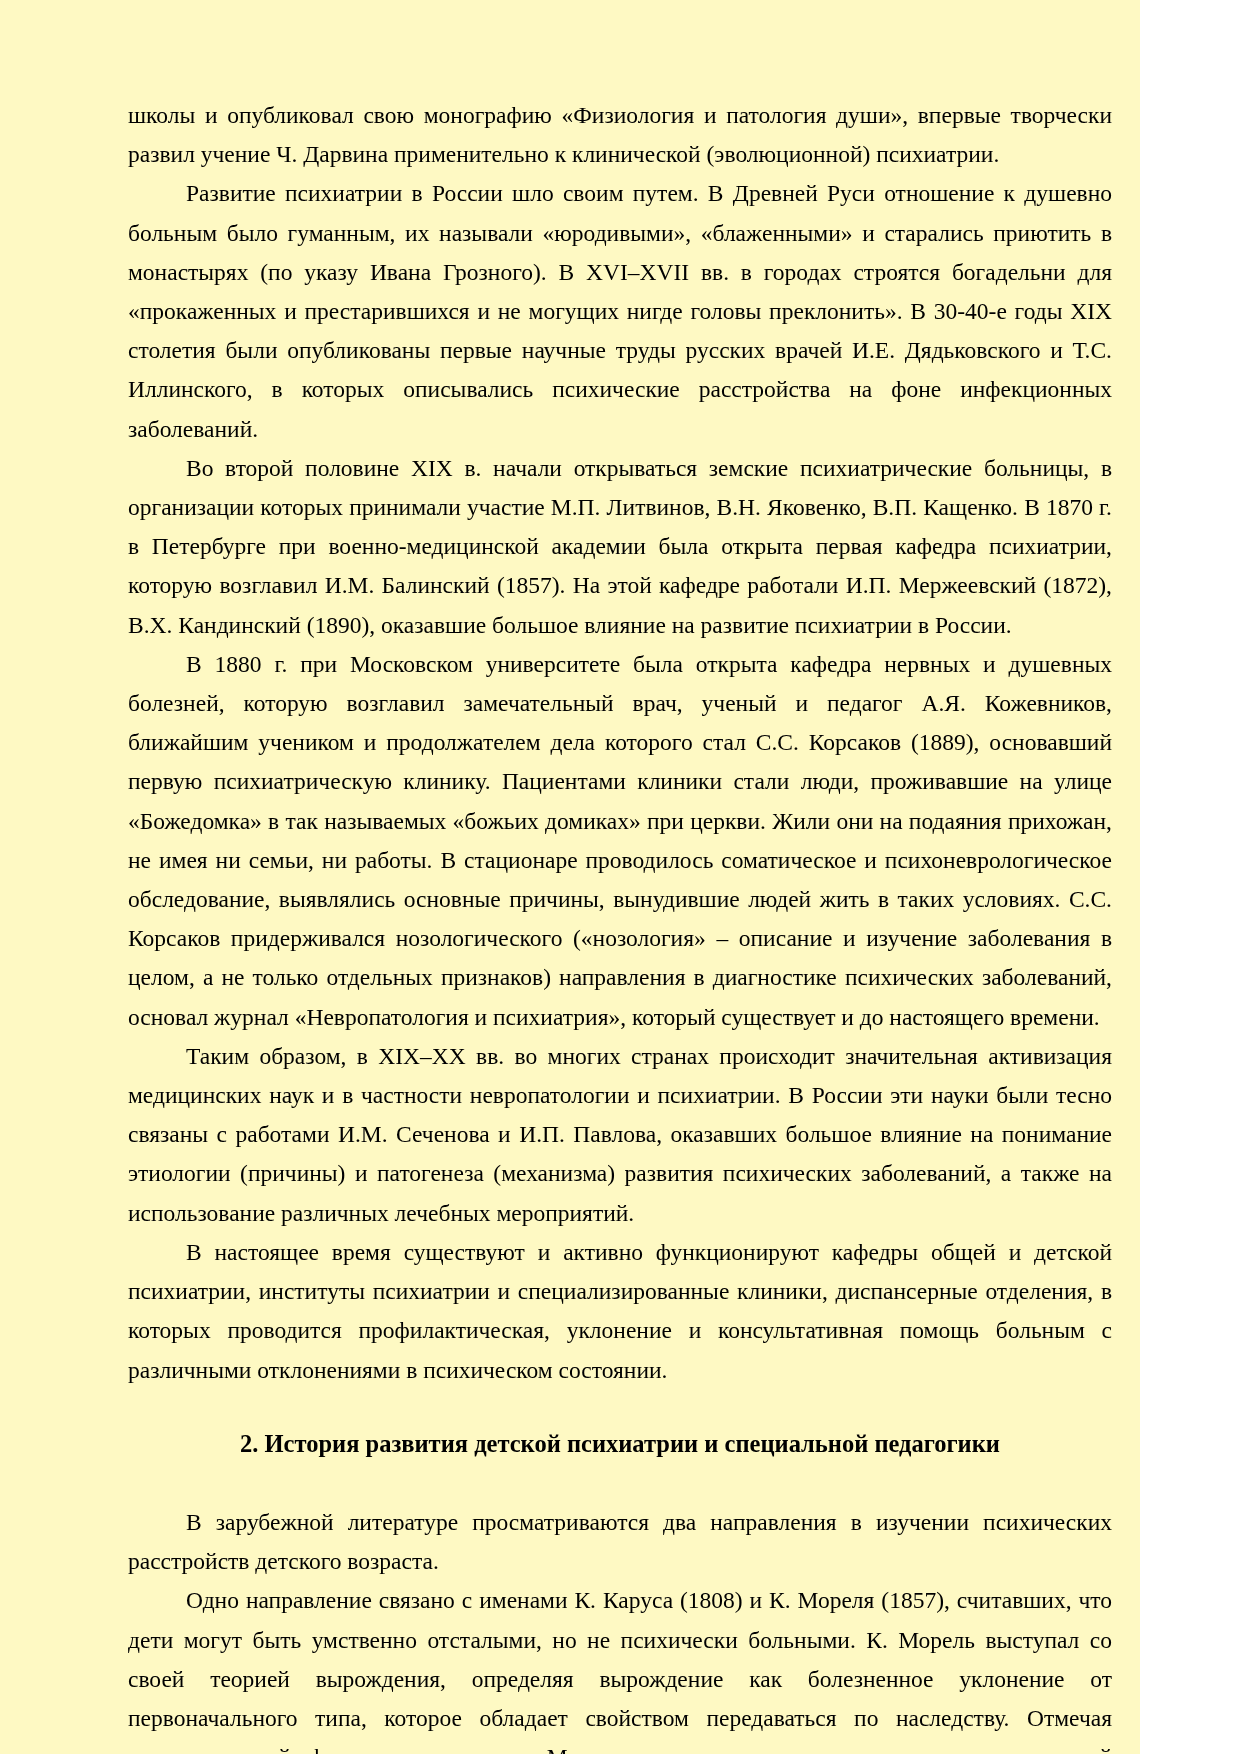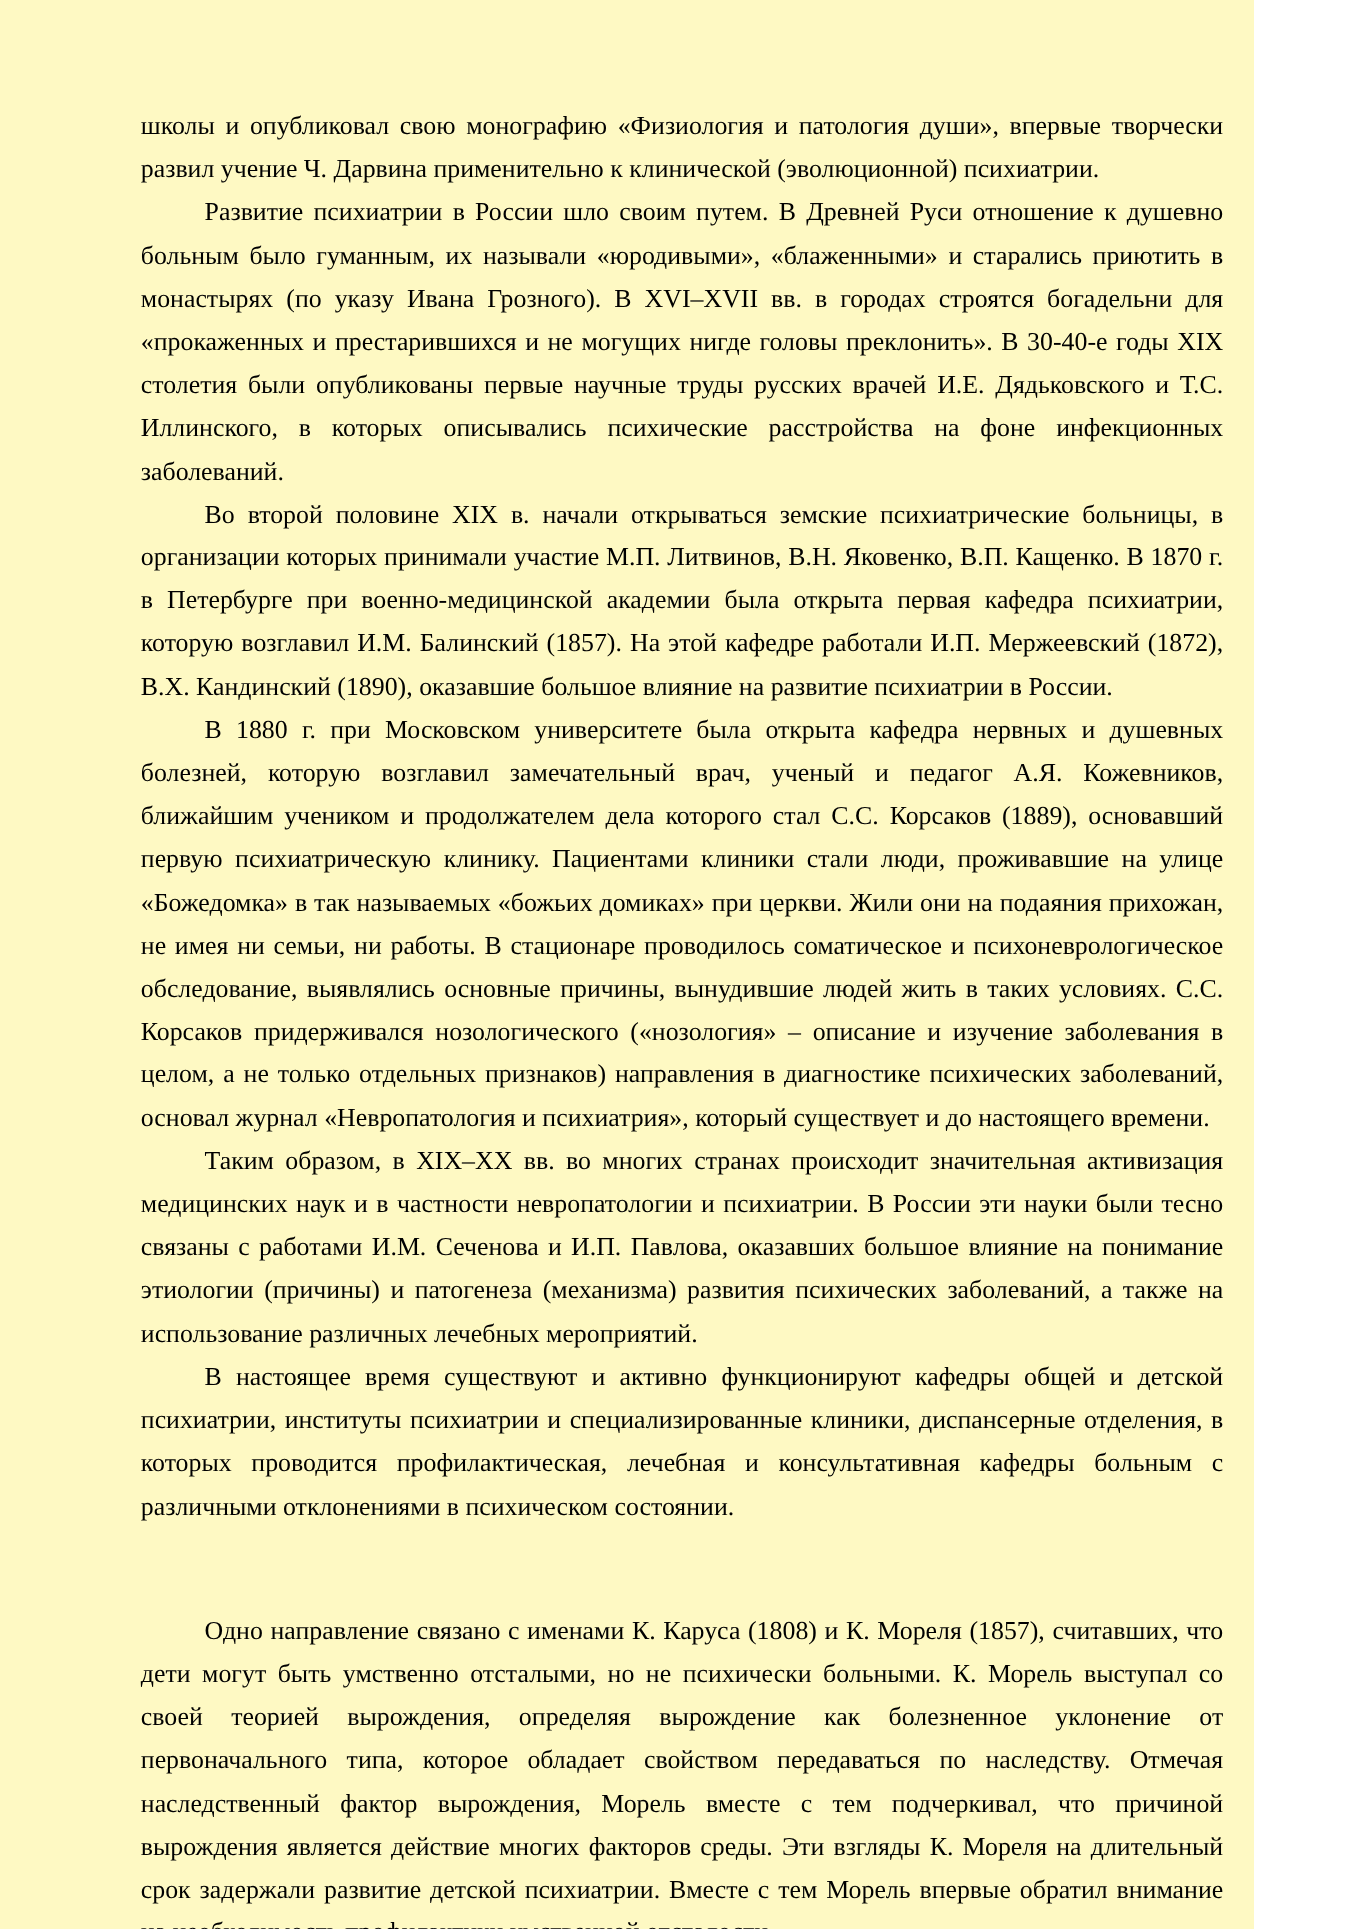--- a/index.html
+++ b/index.html
@@ -60,24 +60,26 @@
 
     <p class="body-par">Развитие психиатрии в России шло своим путем. В Древней Руси отношение к душевно больным было гуманным, их называли «юродивыми», «блаженными» и старались приютить в монастырях (по указу Ивана Грозного). В XVI–XVII вв. в городах строятся богадельни для «прокаженных и престарившихся и не могущих нигде головы преклонить». В 30-40-е годы XIX столетия были опубликованы первые научные труды русских врачей И.Е. Дядьковского и Т.С. Иллинского, в которых описывались психические расстройства на фоне инфекционных заболеваний.</p>
 
     <p class="body-par">Во второй половине XIX в. начали открываться земские психиатрические больницы, в организации которых принимали участие М.П. Литвинов, В.Н. Яковенко, В.П. Кащенко. В 1870 г. в Петербурге при военно-медицинской академии была открыта первая кафедра психиатрии, которую возглавил И.М. Балинский (1857). На этой кафедре работали И.П. Мержеевский (1872), В.Х. Кандинский (1890), оказавшие большое влияние на развитие психиатрии в России.</p>
 
     <p class="body-par">В 1880 г. при Московском университете была открыта кафедра нервных и душевных болезней, которую возглавил замечательный врач, ученый и педагог А.Я. Кожевников, ближайшим учеником и продолжателем дела которого стал С.С. Корсаков (1889), основавший первую психиатрическую клинику. Пациентами клиники стали люди, проживавшие на улице «Божедомка» в так называемых «божьих домиках» при церкви. Жили они на подаяния прихожан, не имея ни семьи, ни работы. В стационаре проводилось соматическое и психоневрологическое обследование, выявлялись основные причины, вынудившие людей жить в таких условиях. С.С. Корсаков придерживался нозологического («нозология» – описание и изучение заболевания в целом, а не только отдельных признаков) направления в диагностике психических заболеваний, основал журнал «Невропатология и психиатрия», который существует и до настоящего времени.</p>
 
 
     <p class="body-par">Таким образом, в XIX–XX вв. во многих странах происходит значительная активизация медицинских наук и в частности невропатологии и психиатрии. В России эти науки были тесно связаны с работами И.М. Сеченова и И.П. Павлова, оказавших большое влияние на понимание этиологии (причины) и патогенеза (механизма) развития психических заболеваний, а также на использование различных лечебных мероприятий.</p>
 
-    <p class="body-par">В настоящее время существуют и активно функционируют кафедры общей и детской психиатрии, институты психиатрии и специализированные клиники, диспансерные отделения, в которых проводится профилактическая, лечебная и консультативная кафедры больным с различными отклонениями в психическом состоянии.</p>
+    <p class="body-par">В настоящее время существуют и активно функционируют кафедры общей и детской психиатрии, институты психиатрии и специализированные клиники, диспансерные отделения, в которых проводится профилактическая, уклонение и консультативная помощь больным с различными отклонениями в психическом состоянии.</p>
 
     <div class="gap-before-heading"></div>
 
+    <h2 class="section-heading">2. История развития детской психиатрии и специальной педагогики</h2>
 
     <div class="gap-after-heading"></div>
 
+    <p class="body-par">В зарубежной литературе просматриваются два направления в изучении психических расстройств детского возраста.</p>
 
     <p class="body-par">Одно направление связано с именами К. Каруса (1808) и К. Мореля (1857), считавших, что дети могут быть умственно отсталыми, но не психически больными. К. Морель выступал со своей теорией вырождения, определяя вырождение как болезненное уклонение от первоначального типа, которое обладает свойством передаваться по наследству. Отмечая наследственный фактор вырождения, Морель вместе с тем подчеркивал, что причиной вырождения является действие многих факторов среды. Эти взгляды К. Мореля на длительный срок задержали развитие детской психиатрии. Вместе с тем Морель впервые обратил внимание на необходимость профилактики умственной отсталости.</p>
 
   </div>
 </div>
 
 </body></html>

